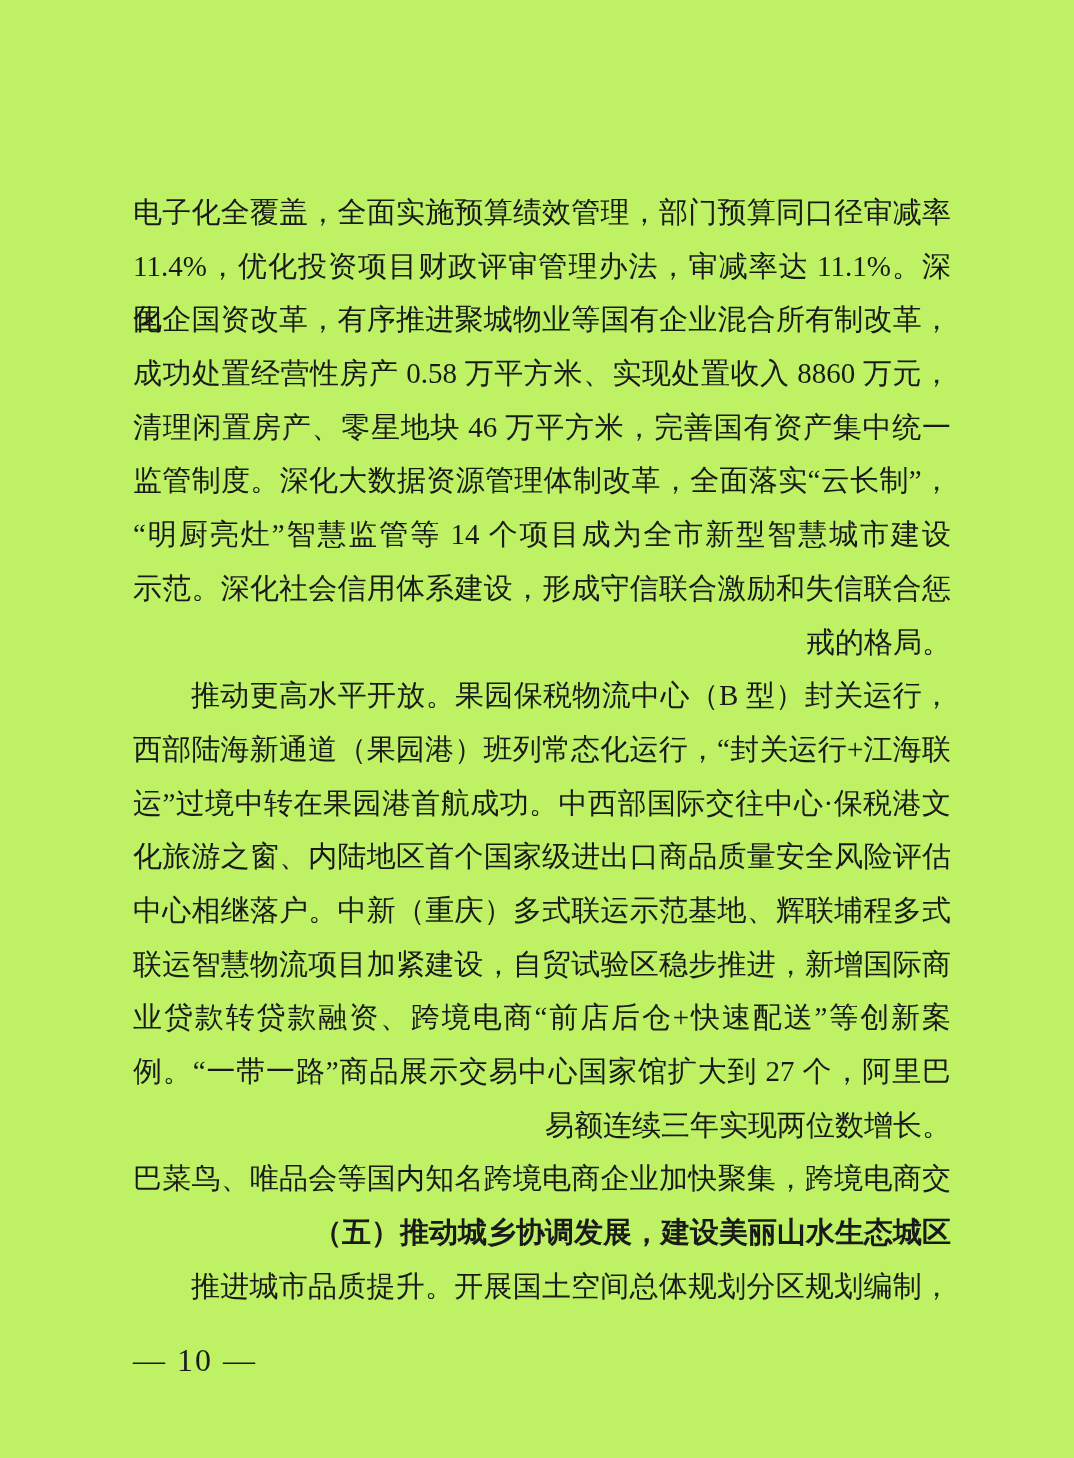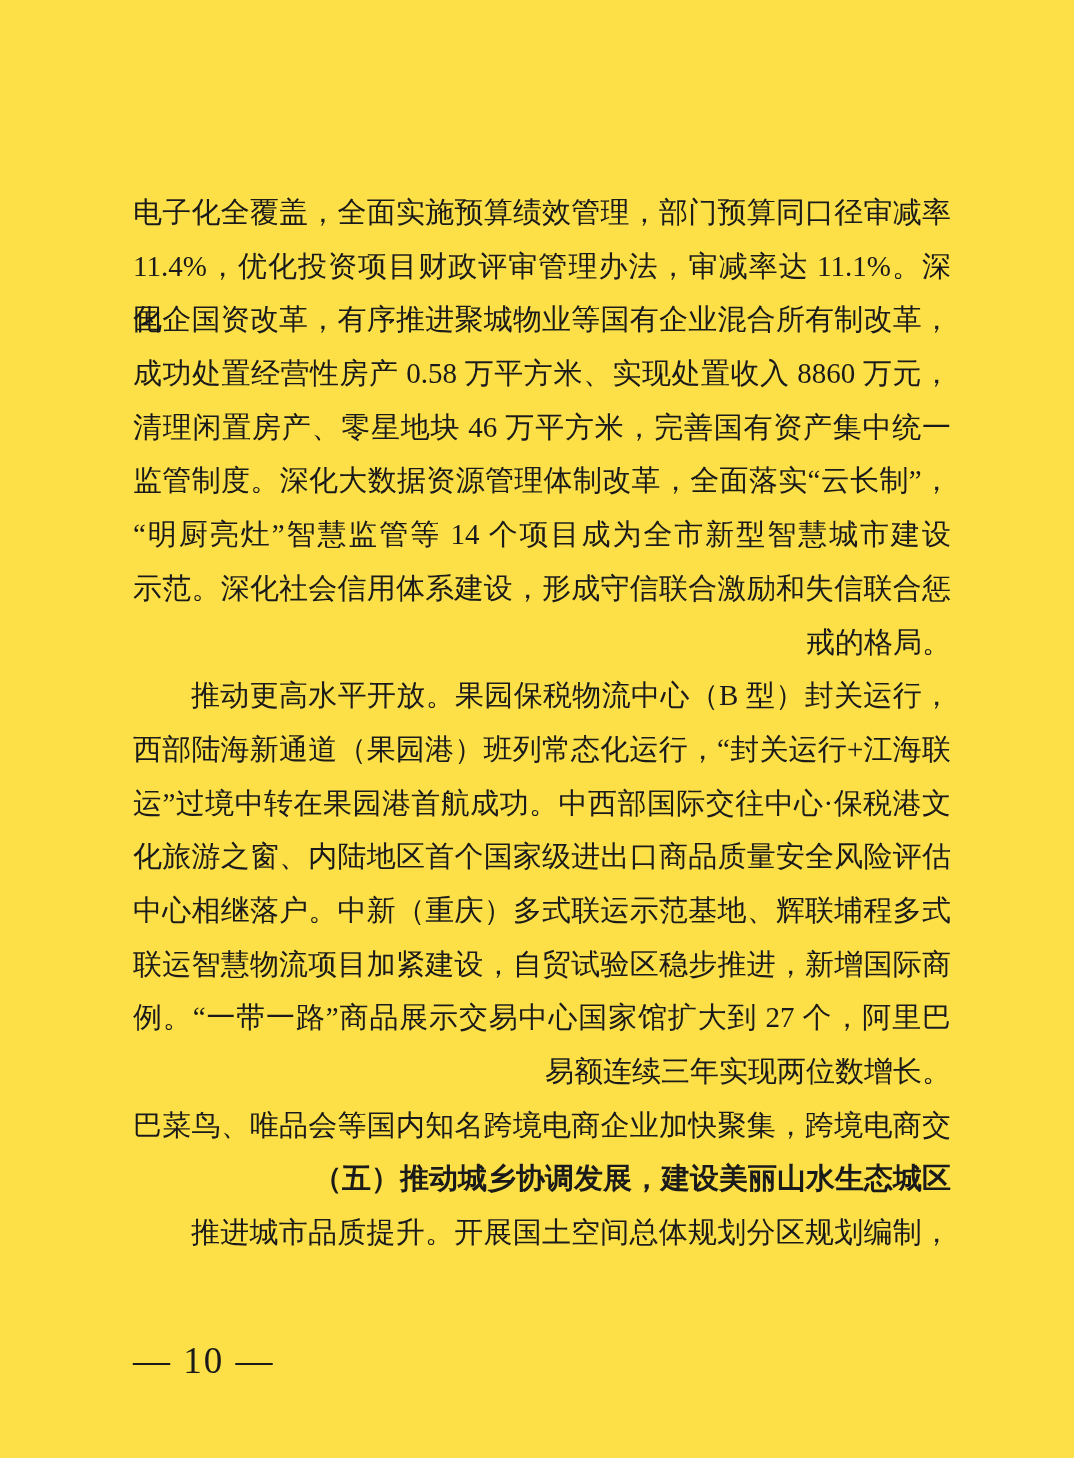--- a/index.html
+++ b/index.html
@@ -10,21 +10,21 @@
     width: 1074px;
     height: 1458px;
     background: #ffffff;
     font-family: "Liberation Serif", "DejaVu Serif", serif;
     position: relative;
     overflow: hidden;
   }
   .page {
     position: absolute;
     inset: 0;
-    background: #fde047;
+    background: #bef264;
     color: #1a1a1a;
   }
   .page-body {
     position: absolute;
     left: 133px;
     top: 186px;
     width: 818px;
   }
   .para {
     margin: 0;
@@ -54,21 +54,21 @@
   }
   .page-footer {
     position: absolute;
     left: 133px;
     top: 1340px;
     height: 40px;
     display: flex;
     align-items: center;
   }
   .page-number {
-    font-size: 37px;
+    font-size: 32px;
     letter-spacing: 2px;
     color: #1a1a1a;
   }
 </style>
 </head>
 <body>
 
 <div class="page">
   <main class="page-body">
       <div class="para para-body">
@@ -82,20 +82,21 @@
         <div class="line j">示范。深化社会信用体系建设，形成守信联合激励和失信联合惩</div>
         <div class="line">戒的格局。</div>
       </div>
       <div class="para para-body indent">
         <div class="line j">推动更高水平开放。果园保税物流中心（B 型）封关运行，</div>
         <div class="line j">西部陆海新通道（果园港）班列常态化运行，“封关运行+江海联</div>
         <div class="line j">运”过境中转在果园港首航成功。中西部国际交往中心·保税港文</div>
         <div class="line j">化旅游之窗、内陆地区首个国家级进出口商品质量安全风险评估</div>
         <div class="line j">中心相继落户。中新（重庆）多式联运示范基地、辉联埔程多式</div>
         <div class="line j">联运智慧物流项目加紧建设，自贸试验区稳步推进，新增国际商</div>
+        <div class="line j">业贷款转贷款融资、跨境电商“前店后仓+快速配送”等创新案</div>
         <div class="line j">例。“一带一路”商品展示交易中心国家馆扩大到 27 个，阿里巴</div>
         <div class="line">易额连续三年实现两位数增长。</div>
         <div class="line j">巴菜鸟、唯品会等国内知名跨境电商企业加快聚集，跨境电商交</div>
       </div>
       <div class="para para-heading indent">
         <div class="line">（五）推动城乡协调发展，建设美丽山水生态城区</div>
       </div>
       <div class="para para-body indent">
         <div class="line j">推进城市品质提升。开展国土空间总体规划分区规划编制，</div>
       </div>

